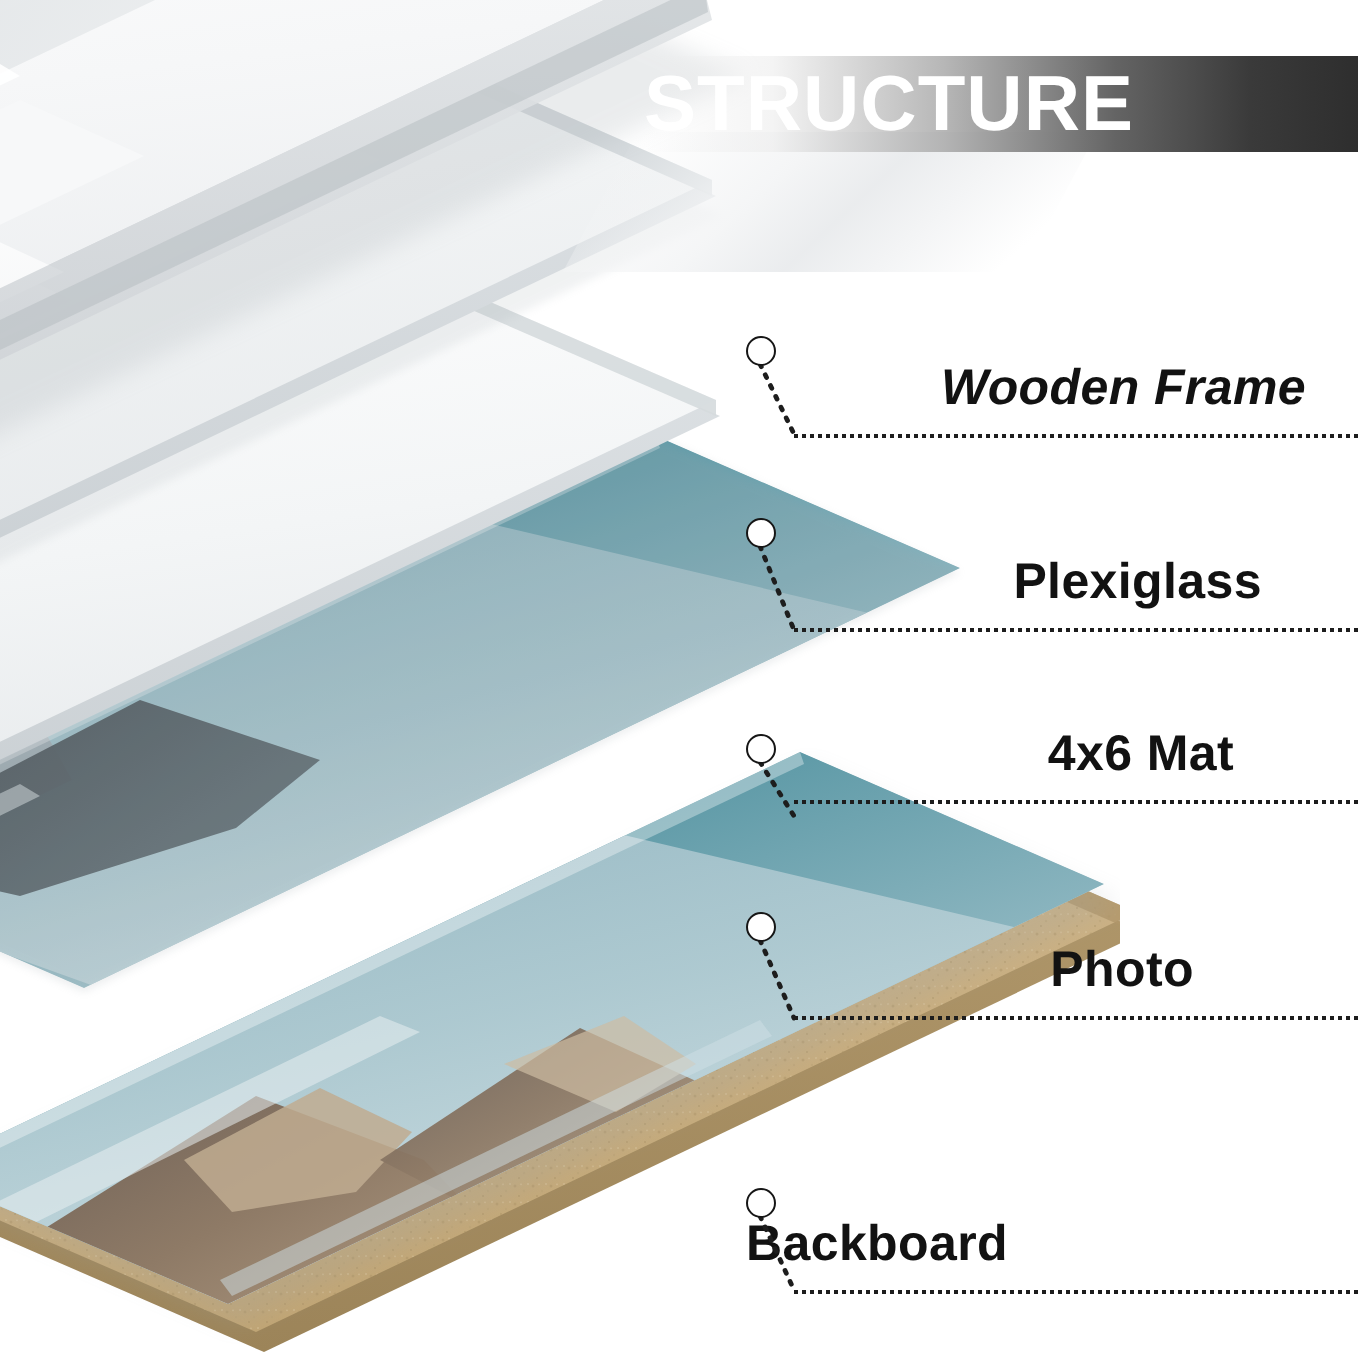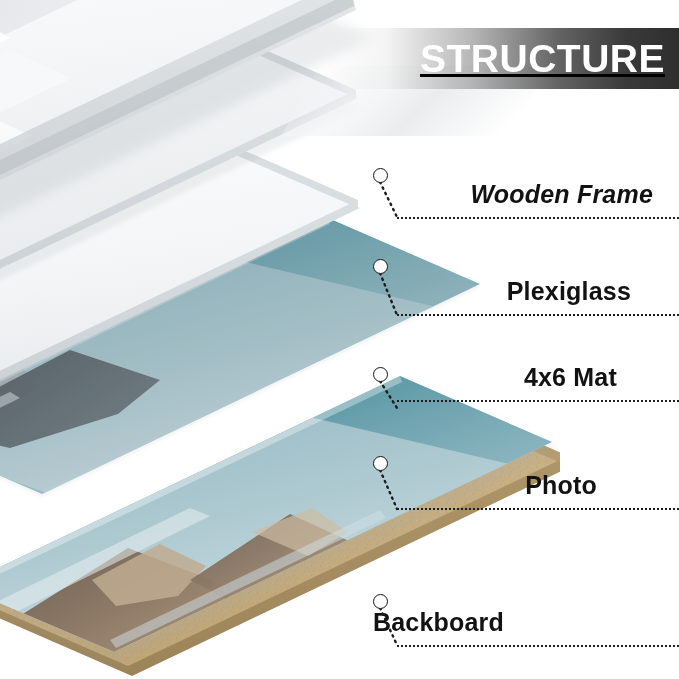--- a/index.html
+++ b/index.html
@@ -18,35 +18,33 @@
     overflow: hidden;
     background: #ffffff;
   }
 
   
   .banner {
     position: absolute;
     left: 322px;
     top: 28px;
     width: 357px;
-    height: 61px;
+    height: 48px;
     background: linear-gradient(to right,
         rgba(255,255,255,0) 0%,
         rgba(235,235,235,0.55) 18%,
         rgba(170,170,170,0.85) 42%,
         rgba(95,95,95,0.97) 66%,
         #3a3a3a 85%,
         #2e2e2e 100%);
     display: flex;
     align-items: center;
-    justify-content: flex-end;
     padding-right: 14px;
     box-sizing: border-box;
     z-index: 40;
-    text-decoration: underline;
   }
   .banner-title {
     color: #ffffff;
     font-size: 39px;
     font-weight: bold;
     letter-spacing: 0.5px;
     line-height: 1;
     white-space: nowrap;
     font-family: "Liberation Sans", sans-serif;
   }

